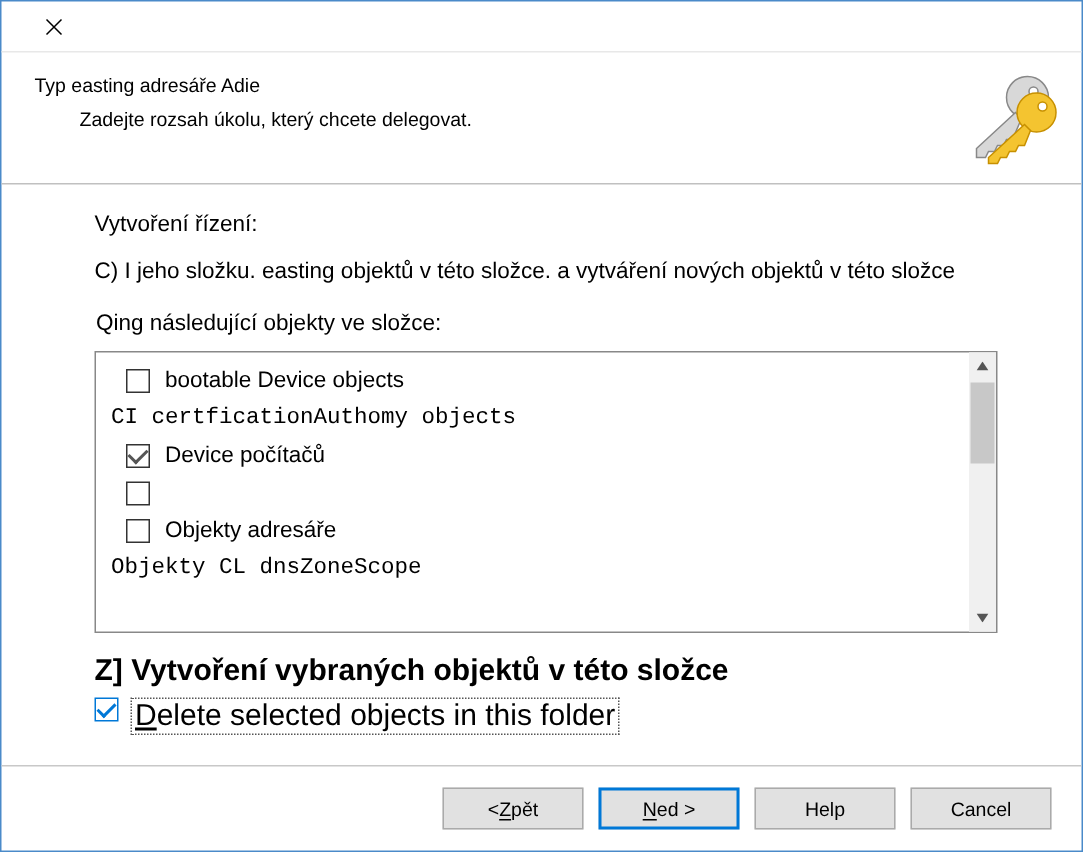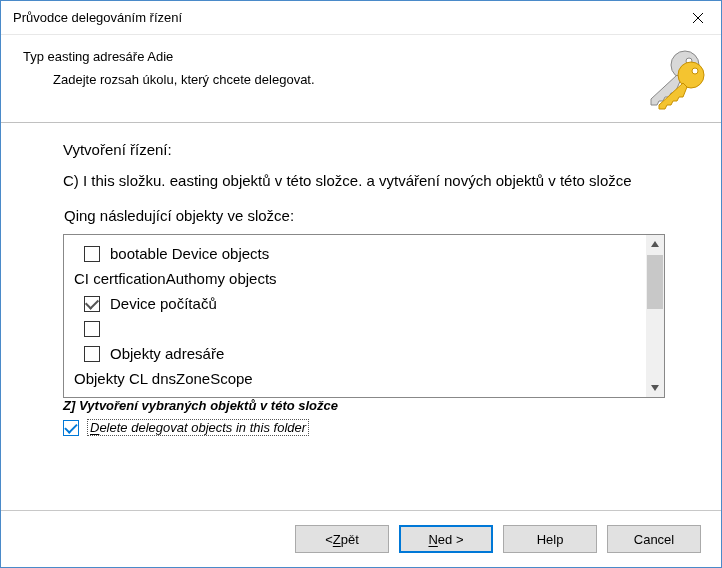--- a/index.html
+++ b/index.html
@@ -65,36 +65,37 @@
     display: flex;
     flex-direction: column;
   }
   .row { font-size: 15px; margin: 0 0 10px 0; }
   .row2 { font-size: 15px; margin: 4px 0 18px 0; }
   .row3 { font-size: 15px; margin: 0 0 10px 1px; }
 
   .listbox-wrap {
     position: relative;
     border: 1px solid #888;
-    height: 164px;
+    height: 188px;
+    margin-bottom: 14px;
   }
   .listbox {
     position: absolute;
     left: 0; top: 0; bottom: 0;
     right: 18px;
     overflow: hidden;
     padding: 6px 0 0 20px;
   }
   .list-item {
     display: flex;
     align-items: center;
     height: 25px;
     font-size: 15px;
   }
-  .list-item.plain { padding-left: 0; margin-left: -10px; }
+  .list-item.plain { padding-left: 0; margin-left: -10px; font-family: Liberation Mono, monospace; }
   .cb {
     width: 16px;
     height: 16px;
     border: 1px solid #333;
     margin-right: 10px;
     display: flex;
     align-items: center;
     justify-content: center;
     flex-shrink: 0;
   }
@@ -122,24 +123,23 @@
   .sb-thumb {
     position: absolute;
     right: 1px; left: 1px;
     top: 20px;
     height: 54px;
     background: #c8c8c8;
   }
 
   .chk-row {
     display: flex;
-    align-items: flex-end;
-    font-size: 13px;
+    align-items: flex-start;
+    font-size: 20px;
     margin-bottom: 6px;
-    font-style: italic;
   }
   .chk-row .cb2 {
     width: 16px; height: 16px;
     border: 1px solid #0078d7;
     margin-right: 8px;
     display: flex;
     align-items: center;
     justify-content: center;
   }
   .chk-row .cb2.checked::after {
@@ -172,21 +172,20 @@
   }
   .btn.default { border: 2px solid #0078d7; }
   .mn { text-decoration: underline; text-underline-offset: 2px; }
 </style>
 </head>
 <body>
 
 <div class="window">
 
   <div class="titlebar">
-    <span class="titlebar-text">Průvodce delegováním řízení</span>
     <div class="close-btn">
       <svg width="12" height="12" viewBox="0 0 12 12">
           <path d="M1 1 L11 11 M11 1 L1 11"></path>
         </svg>
     </div>
   </div>
 
   <div class="header-area">
     <div class="header-title">Typ easting adresáře Adie</div>
     <div class="header-sub">Zadejte rozsah úkolu, který chcete delegovat.</div>
@@ -195,21 +194,21 @@
       <circle cx="52" cy="14" r="3" fill="#fff" stroke="#888"></circle>
       <path d="M40 28 L14 52 L14 58 L20 58 L22 54 L26 54 L28 50 L32 50 L34 46 L38 46 L44 32 Z" fill="#d8d8d8" stroke="#888"></path>
       <ellipse cx="54" cy="28" rx="13" ry="13" fill="#f4c430" stroke="#c79000"></ellipse>
       <circle cx="58" cy="24" r="3" fill="#fff" stroke="#c79000"></circle>
       <path d="M46 36 L22 58 L22 62 L28 62 L30 58 L34 58 L36 54 L40 54 L42 50 L46 50 L50 40 Z" fill="#f4c430" stroke="#c79000"></path>
     </svg>
   </div>
 
   <div class="content">
     <div class="row">Vytvoření řízení:</div>
-    <div class="row2">C) I this složku. easting objektů v této složce. a vytváření nových objektů v této složce</div>
+    <div class="row2">C) I jeho složku. easting objektů v této složce. a vytváření nových objektů v této složce</div>
     <div class="row3">Qing následující objekty ve složce:</div>
 
     <div class="listbox-wrap">
       <div class="listbox">
         <div class="list-item">
           <span class="cb"></span>
           <span>bootable Device objects</span>
         </div>
         <div class="list-item plain">
           <span>CI certficationAuthomy objects</span>
@@ -242,21 +241,21 @@
             </svg>
         </div>
       </div>
     </div>
 
     <div class="chk-row bold">
       <span>Z] Vytvoření vybraných objektů v této složce</span>
     </div>
     <div class="chk-row">
       <span class="cb2 checked"></span>
-      <span class="dotted"><span class="mn">D</span><span>elete delegovat objects in this folder</span></span>
+      <span class="dotted"><span class="mn">D</span><span>elete selected objects in this folder</span></span>
     </div>
   </div>
 
   <div class="button-row">
     <div class="btn">
       <span>&lt; </span>
         <span class="mn">Z</span>
         <span>pět</span>
     </div>
     <div class="btn default">

